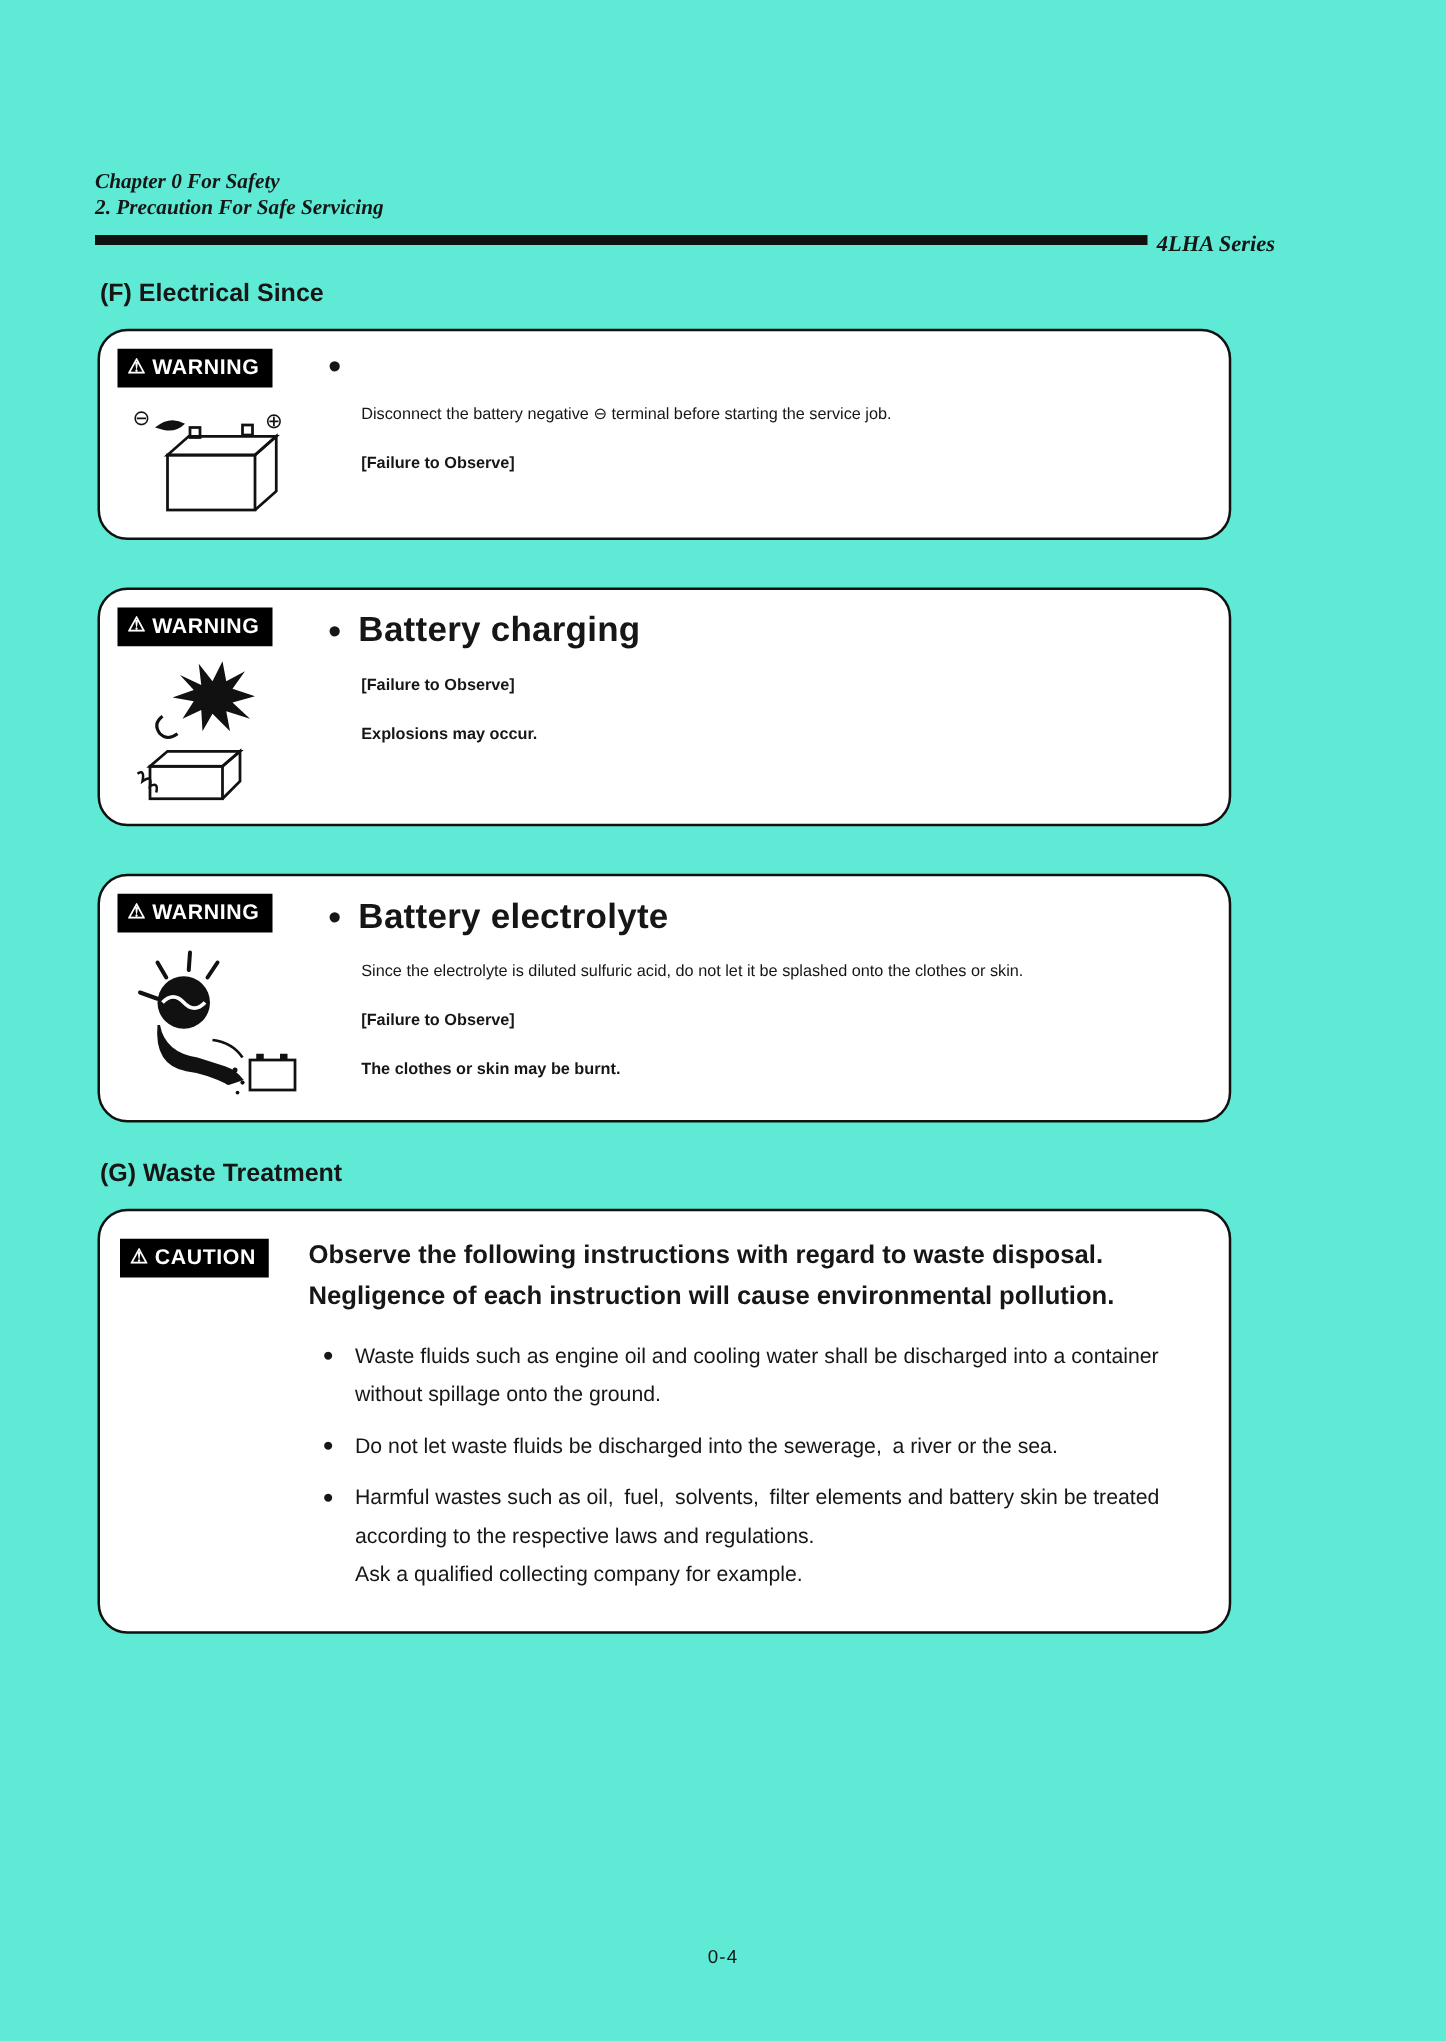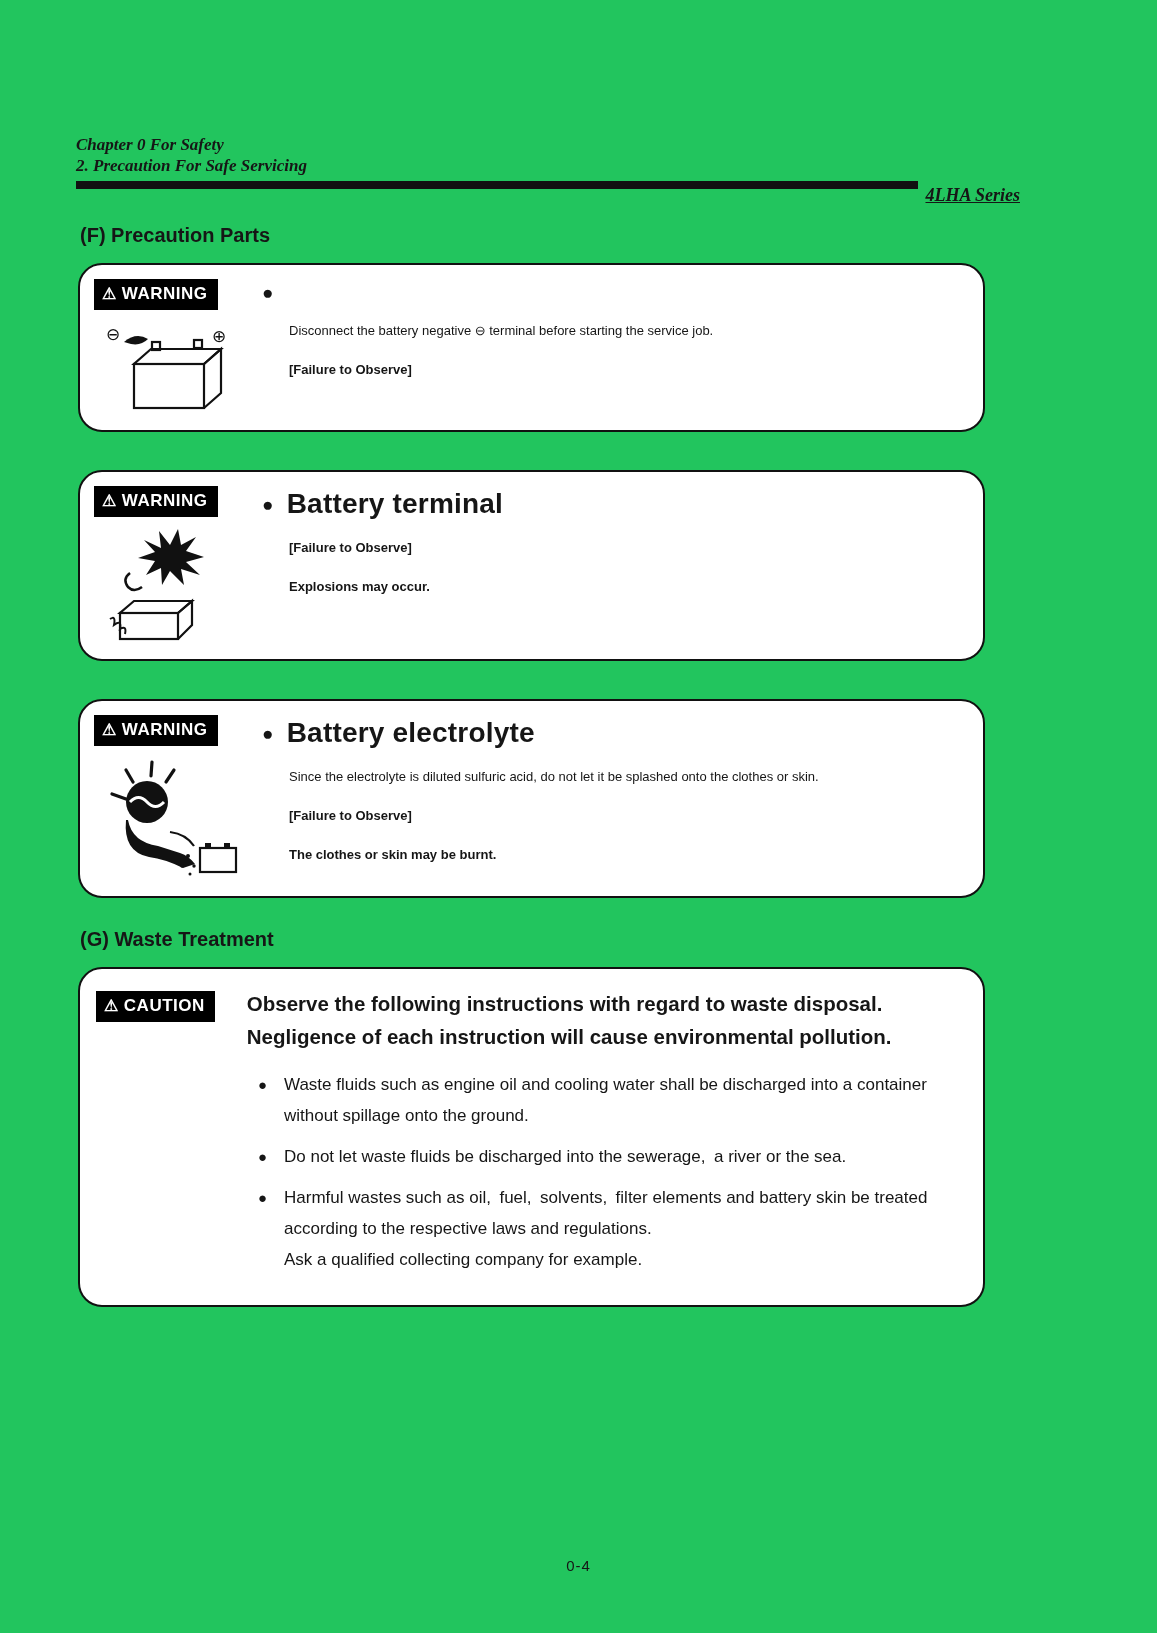--- a/index.html
+++ b/index.html
@@ -1,36 +1,36 @@
 <!DOCTYPE html>
 <html><head>
 <meta charset="utf-8">
 <style>
   * { box-sizing: border-box; }
   html, body { margin: 0; padding: 0; background: #ffffff; }
   .page {
     position: relative;
     width: 1157px;
     height: 1633px;
-    background: #22c55e;
+    background: #5eead4;
     font-family: "Liberation Sans", sans-serif;
     color: #161616;
     overflow: hidden;
   }
 
   
   .header { position: absolute; left: 76px; top: 134px; right: 137px; }
   .header-line {
     font-family: "Liberation Serif", serif;
     font-style: italic;
     font-weight: bold;
     font-size: 17px;
     line-height: 21px;
   }
-  .rule-row { display: flex; margin-top: 5px; text-decoration: underline; }
+  .rule-row { display: flex; align-items: center; margin-top: 5px; }
   .rule-bar { height: 8px; background: #111; flex: 1; }
   .series-label {
     font-family: "Liberation Serif", serif;
     font-style: italic;
     font-weight: bold;
     font-size: 18px;
     margin-left: 7px;
     transform: translateY(4px);
     white-space: nowrap;
   }
@@ -137,21 +137,21 @@
     <div class="header-line">Chapter 0 For Safety</div>
     <div class="header-line">2. Precaution For Safe Servicing</div>
     <div class="rule-row">
       <div class="rule-bar"></div>
       <div class="series-label">4LHA Series</div>
     </div>
   </div>
 
   <div class="content">
 
-    <div class="section-title">(F) Precaution Parts</div>
+    <div class="section-title">(F) Electrical Since</div>
 
     <div class="warn-box">
       <div class="box-left">
         <div class="badge">
           <span class="tri">⚠</span>
           <span>WARNING</span>
         </div>
         <div class="icon-area">
           <svg width="138" height="96" viewBox="0 0 138 96">
             <text x="6" y="20" font-size="17" fill="#111">⊖</text>
@@ -189,21 +189,21 @@
             <path d="M20 86 L78 86 L92 74 L34 74 Z" fill="none" stroke="#111" stroke-width="2.2"></path>
             <rect x="20" y="86" width="58" height="26" fill="none" stroke="#111" stroke-width="2.2"></rect>
             <path d="M78 86 L92 74 L92 98 L78 112" fill="none" stroke="#111" stroke-width="2.2"></path>
             <path d="M10 92 q6 -4 4 6 q8 -6 6 4 q7 -4 5 5" fill="none" stroke="#111" stroke-width="2"></path>
           </svg>
         </div>
       </div>
       <div class="box-right">
         <div class="box-title">
           <span class="tbullet">●</span>
-          <span>Battery terminal</span>
+          <span>Battery charging</span>
         </div>
         <div class="box-body">
           <p class="bold">[Failure to Observe]</p>
           <p class="bold">Explosions may occur.</p>
         </div>
       </div>
     </div>
 
     <div class="warn-box">
       <div class="box-left">

